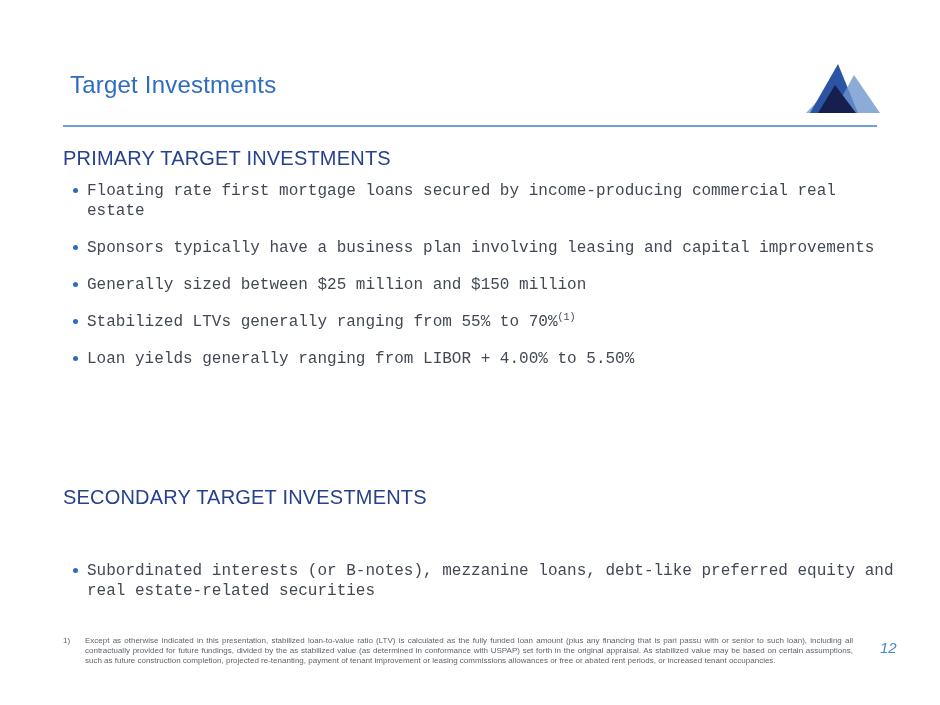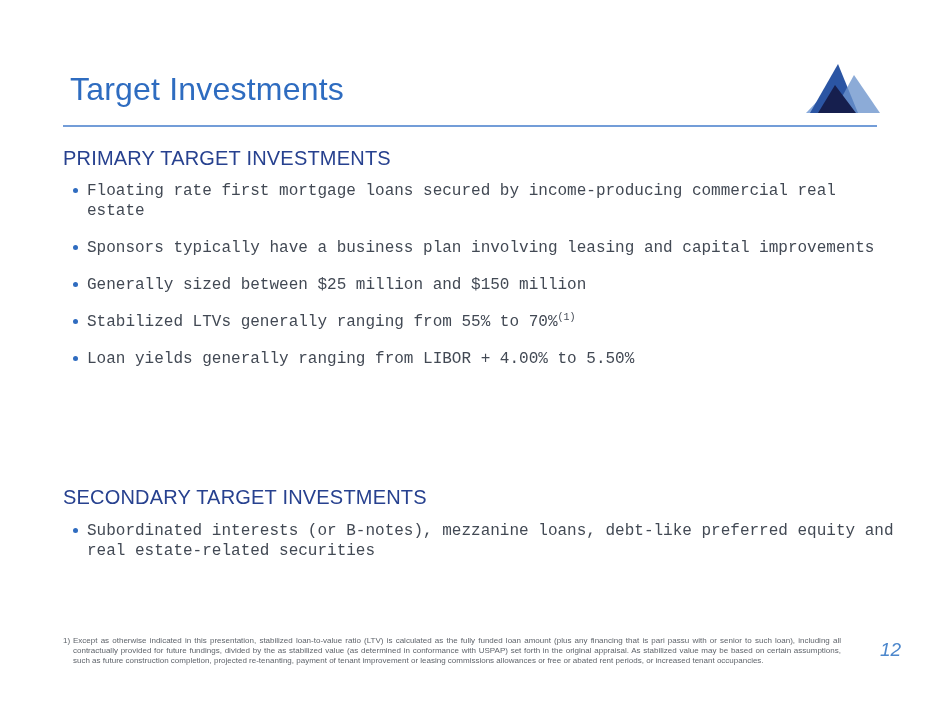--- a/index.html
+++ b/index.html
@@ -16,21 +16,21 @@
   html,body{background:#fff;}
   body{font-family:"Liberation Sans","DejaVu Sans",sans-serif;}
   .slide{
     position:relative;
     width:940px;height:705px;
     background:var(--bg);
     overflow:hidden;
   }
   .title{
     position:absolute;left:70px;top:73px;
-    font-size:32px;font-weight:400;line-height:1;
+    font-size:24px;font-weight:400;line-height:1;
     color:var(--title-blue);
     letter-spacing:0.2px;
     text-align:right;
   }
   .logo{
     position:absolute;left:806px;top:64px;
     width:74px;height:49px;
   }
   .rule{
     position:absolute;left:63px;top:125px;
@@ -54,47 +54,47 @@
   .bullets-primary{top:181px;}
   .bullets-secondary{top:521px;width:828px;}
   ul.bullets li{
     position:relative;
     padding-left:17px;
     font-size:16px;line-height:20px;
     color:var(--body-text);
     margin-bottom:17px;
     max-width:828px;
   }
-  .bullets-secondary li{line-height:22px;}
+  .bullets-secondary li{line-height:22px;margin-top:40px;}
   ul.bullets .dot{
     position:absolute;left:3px;top:7px;
     width:5px;height:5px;border-radius:50%;
     background:var(--bullet-blue);
   }
   ul.bullets sup{
     font-size:10px;
     vertical-align:super;
     line-height:0;
   }
   .footnote{
     position:absolute;left:63px;top:636px;
     width:792px;
     font-size:8px;line-height:10px;
     color:var(--footnote-gray);
   }
   .footnote-marker{
     position:absolute;left:0;top:0;
   }
   .footnote-text{
-    margin-left:10px;width:768px;
+    margin-left:22px;width:768px;
     text-align:justify;
   }
   .page-number{
     position:absolute;left:880px;top:639px;
-    font-size:19px;font-style:italic;
+    font-size:15px;font-style:italic;
     color:var(--pagenum-blue);
   }
 </style>
 </head>
 <body>
 
 <div class="slide">
 
   <h1 class="title">Target Investments</h1>
 

